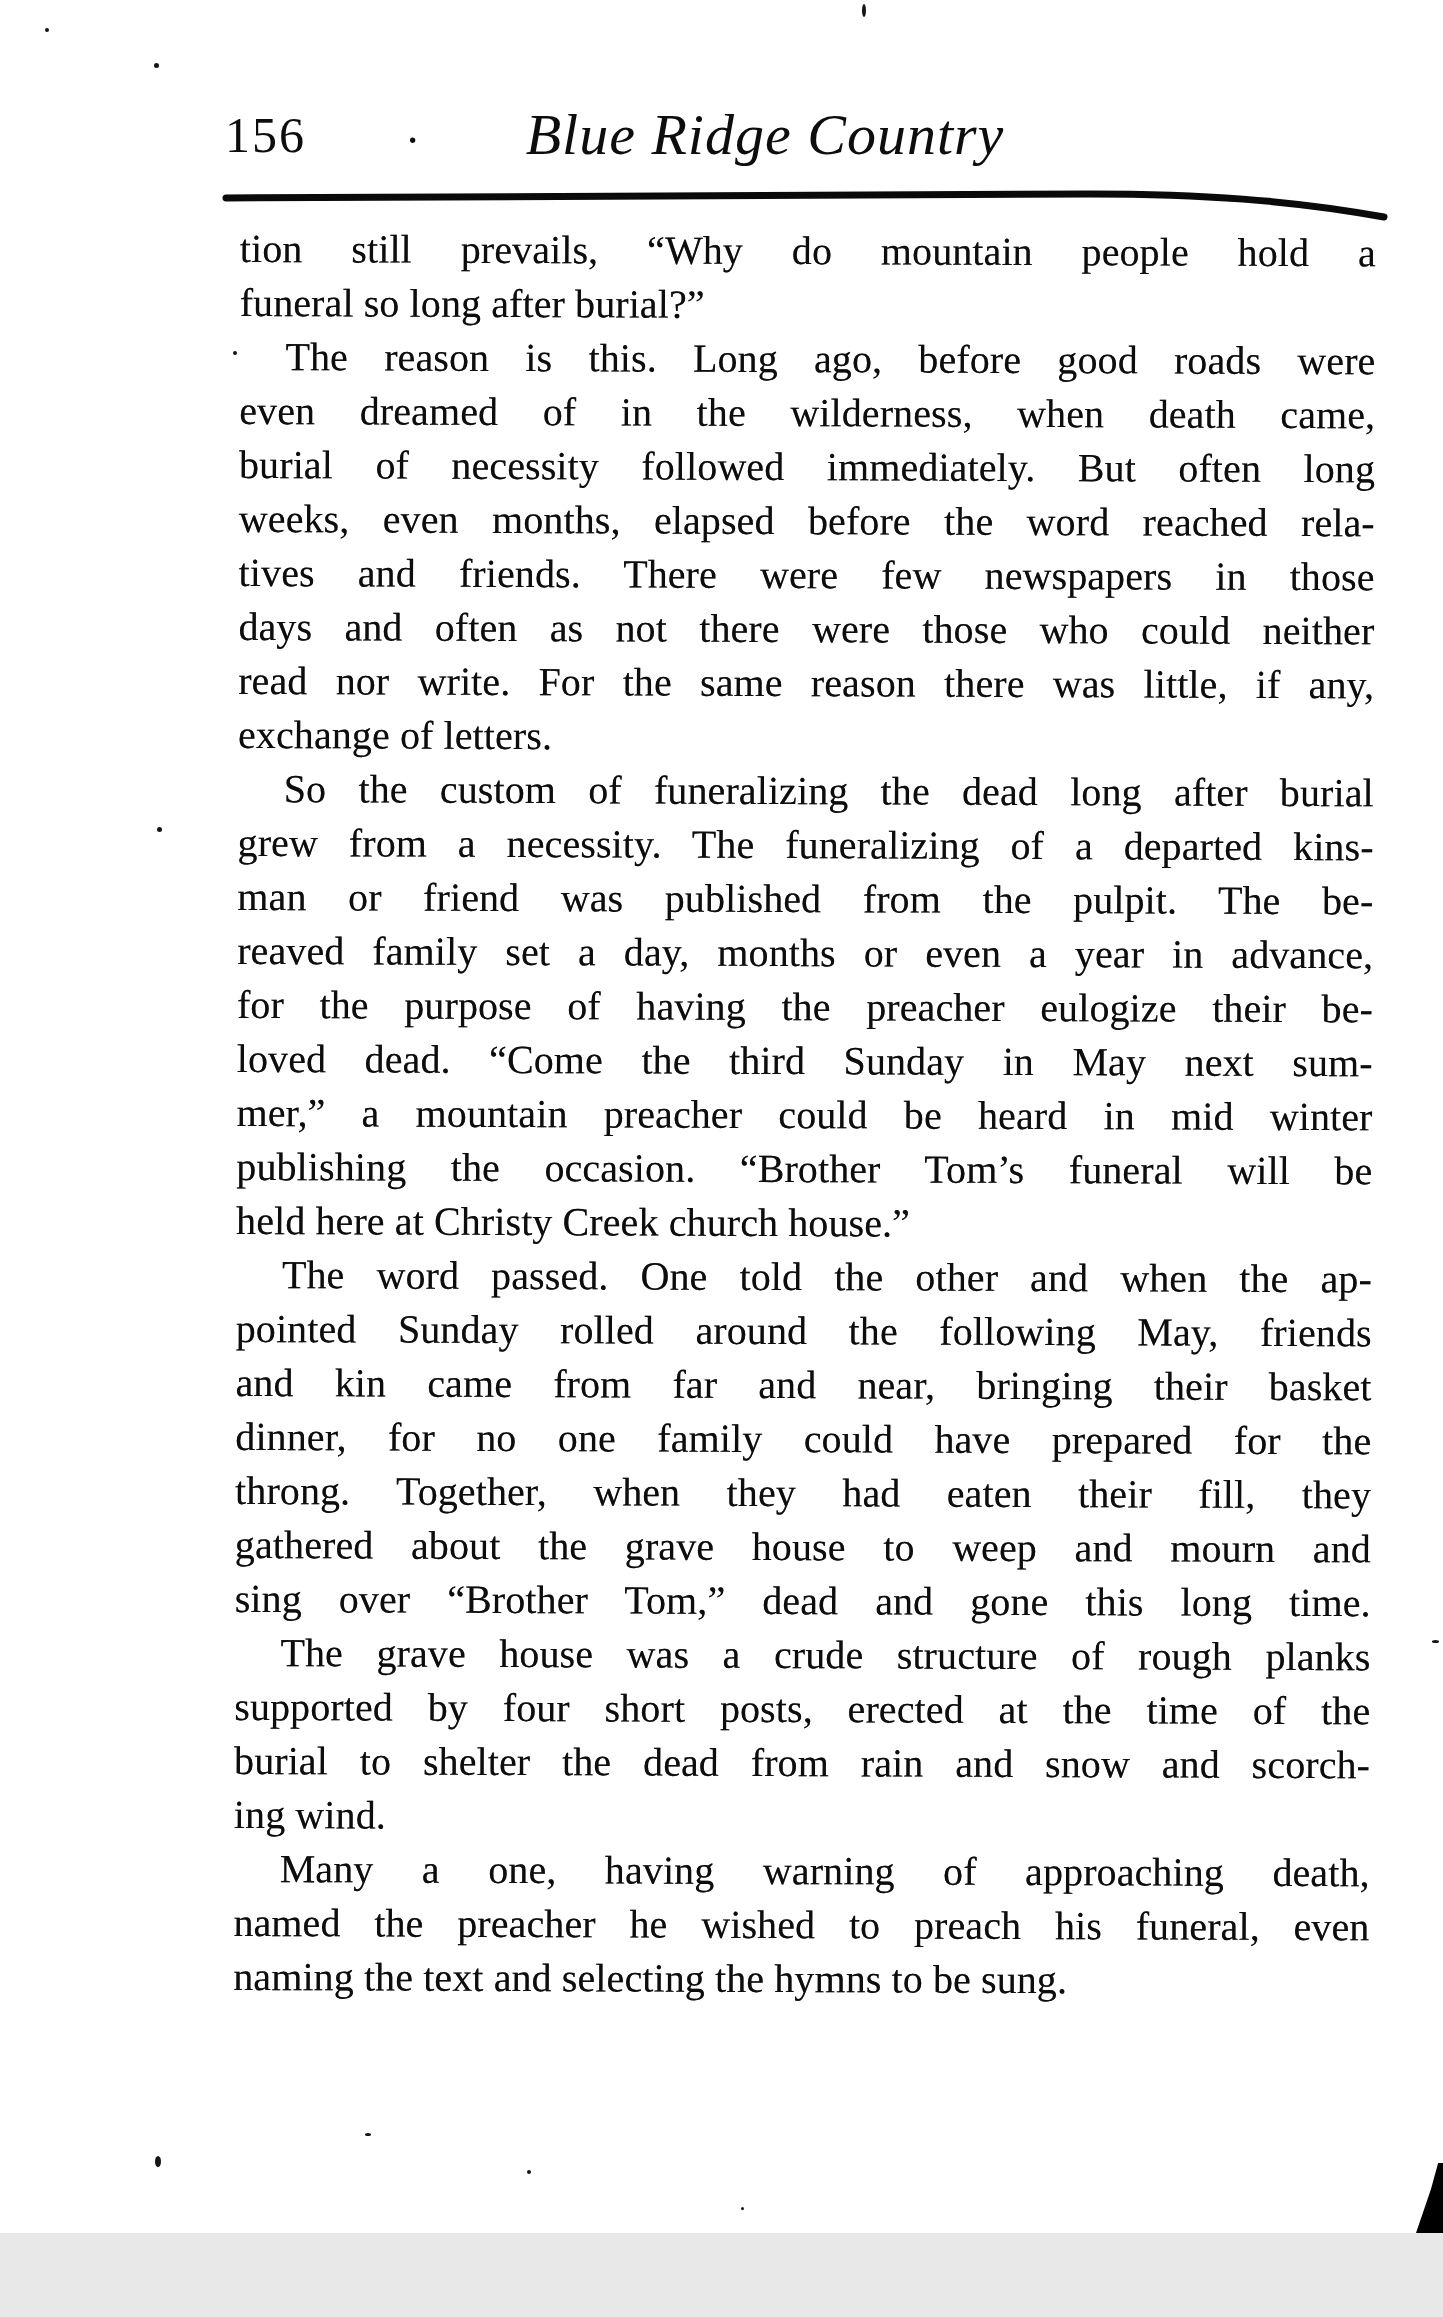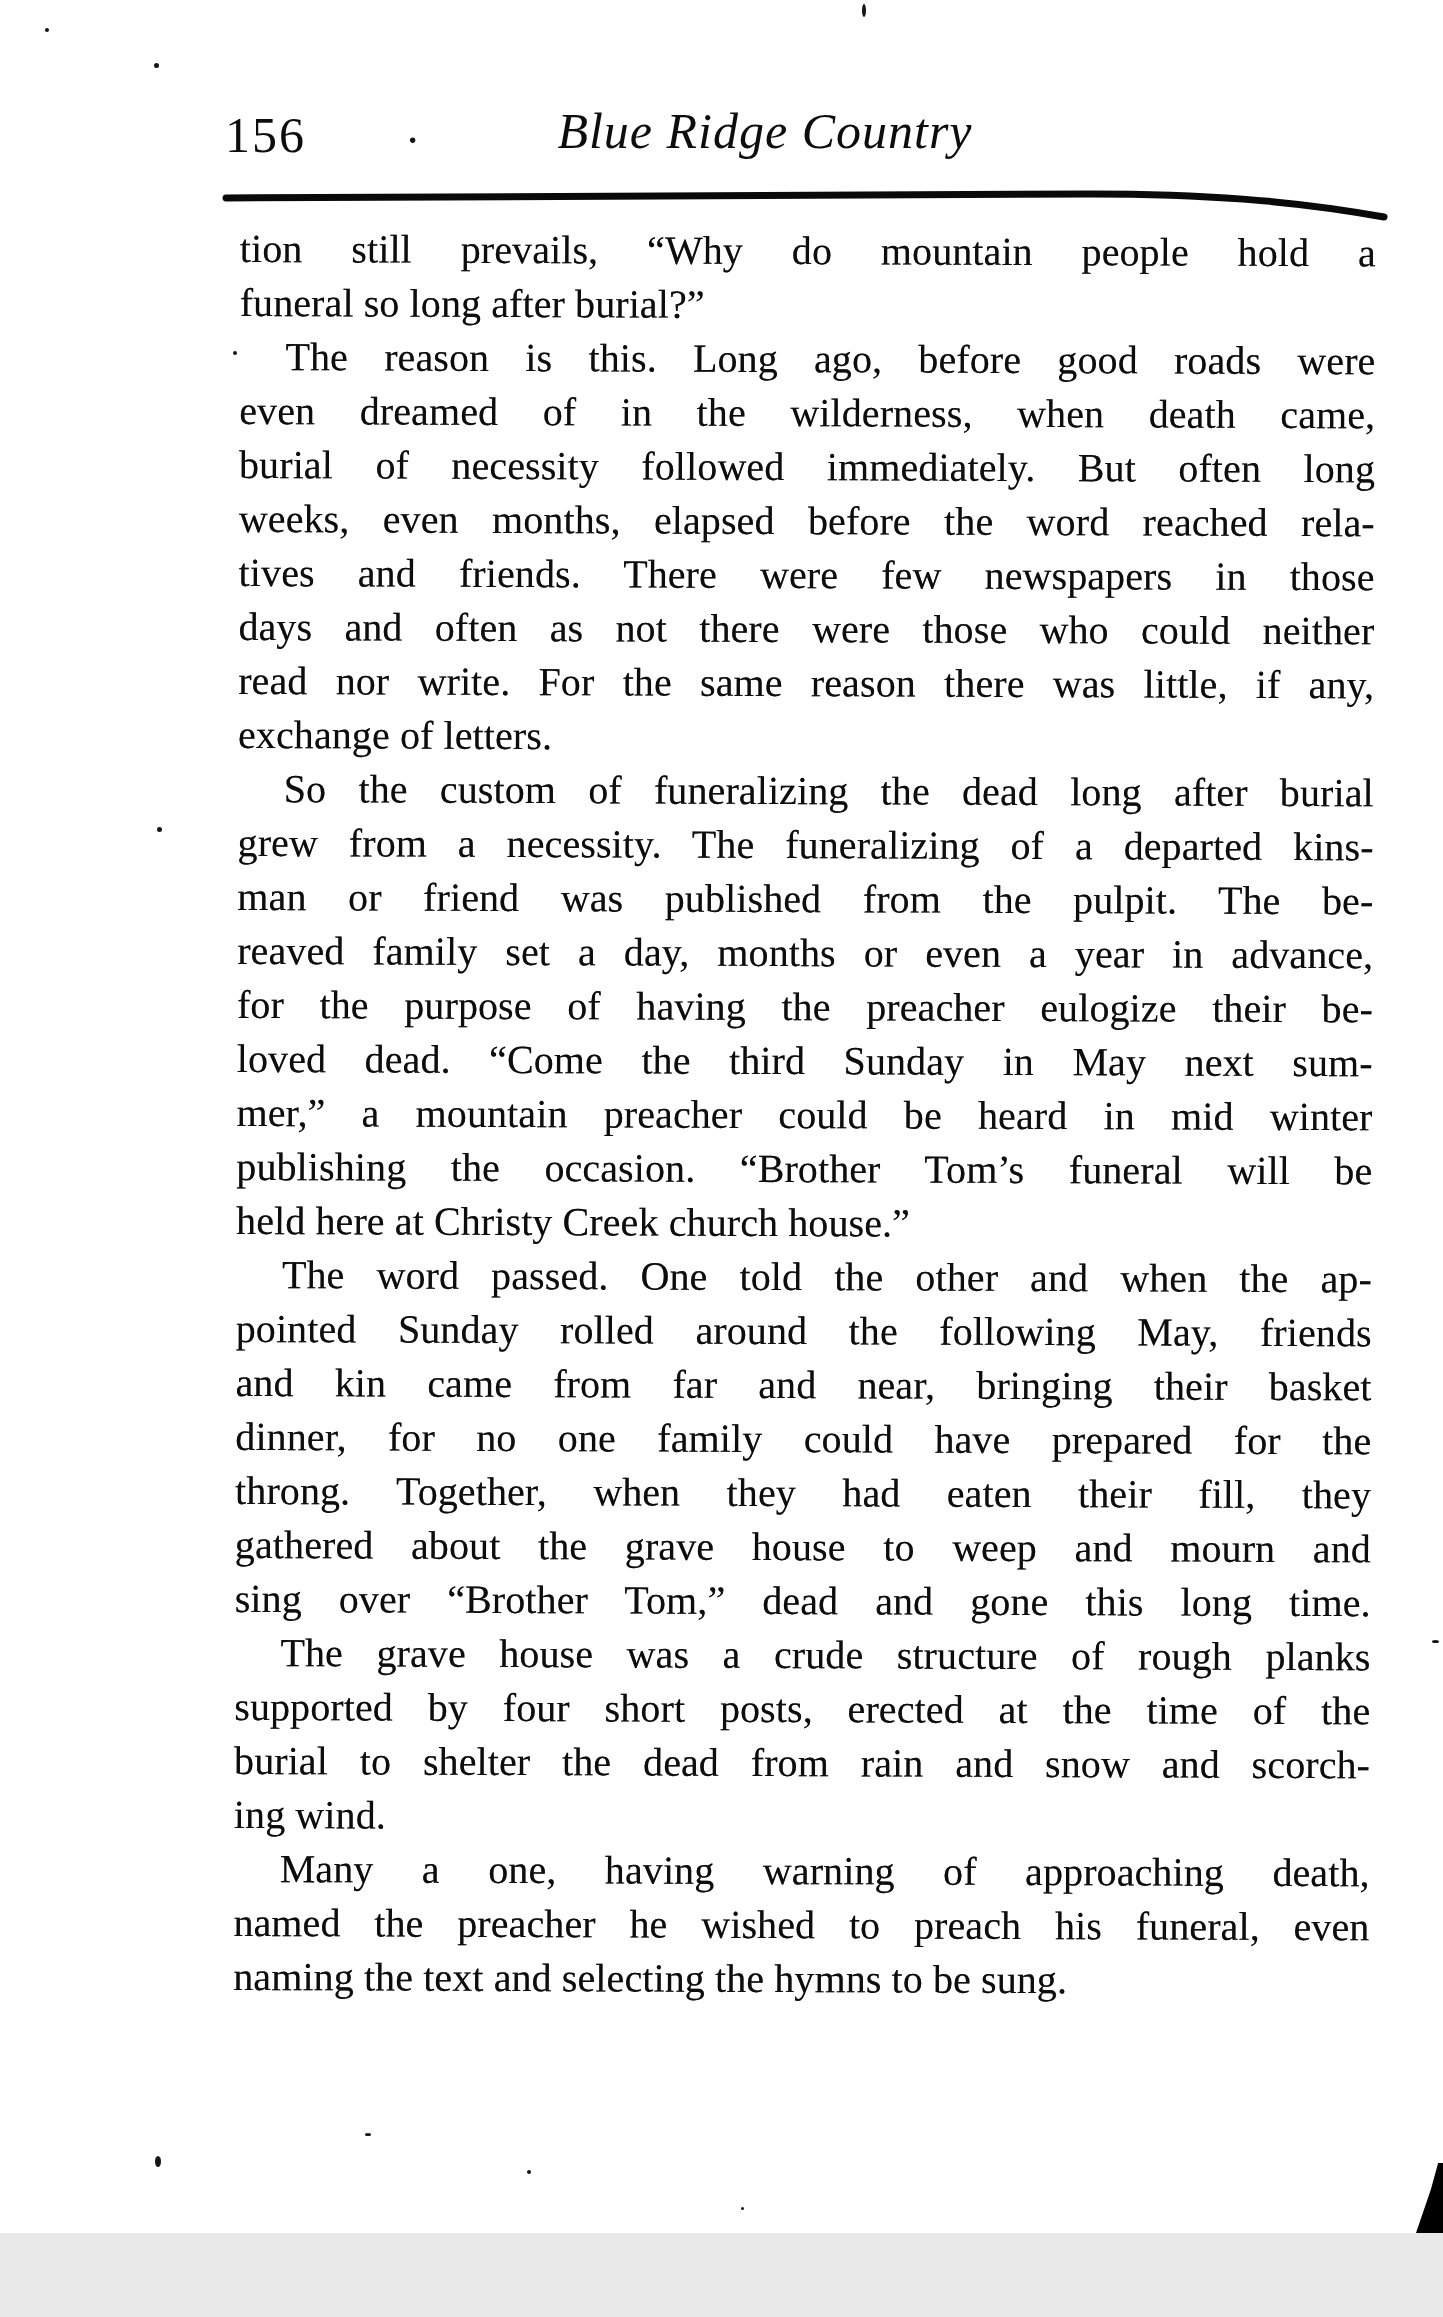--- a/index.html
+++ b/index.html
@@ -28,21 +28,21 @@
     font-size: 46px;
     line-height: 1;
   }
   #running-title {
     position: absolute;
     left: 240px;
     top: 106px;
     width: 1050px;
     text-align: center;
     font-style: italic;
-    font-size: 50px;
+    font-size: 58px;
     line-height: 1;
     letter-spacing: 1px;
   }
   #header-rule-svg {
     position: absolute;
     left: 0;
     top: 0;
     pointer-events: none;
   }
   

